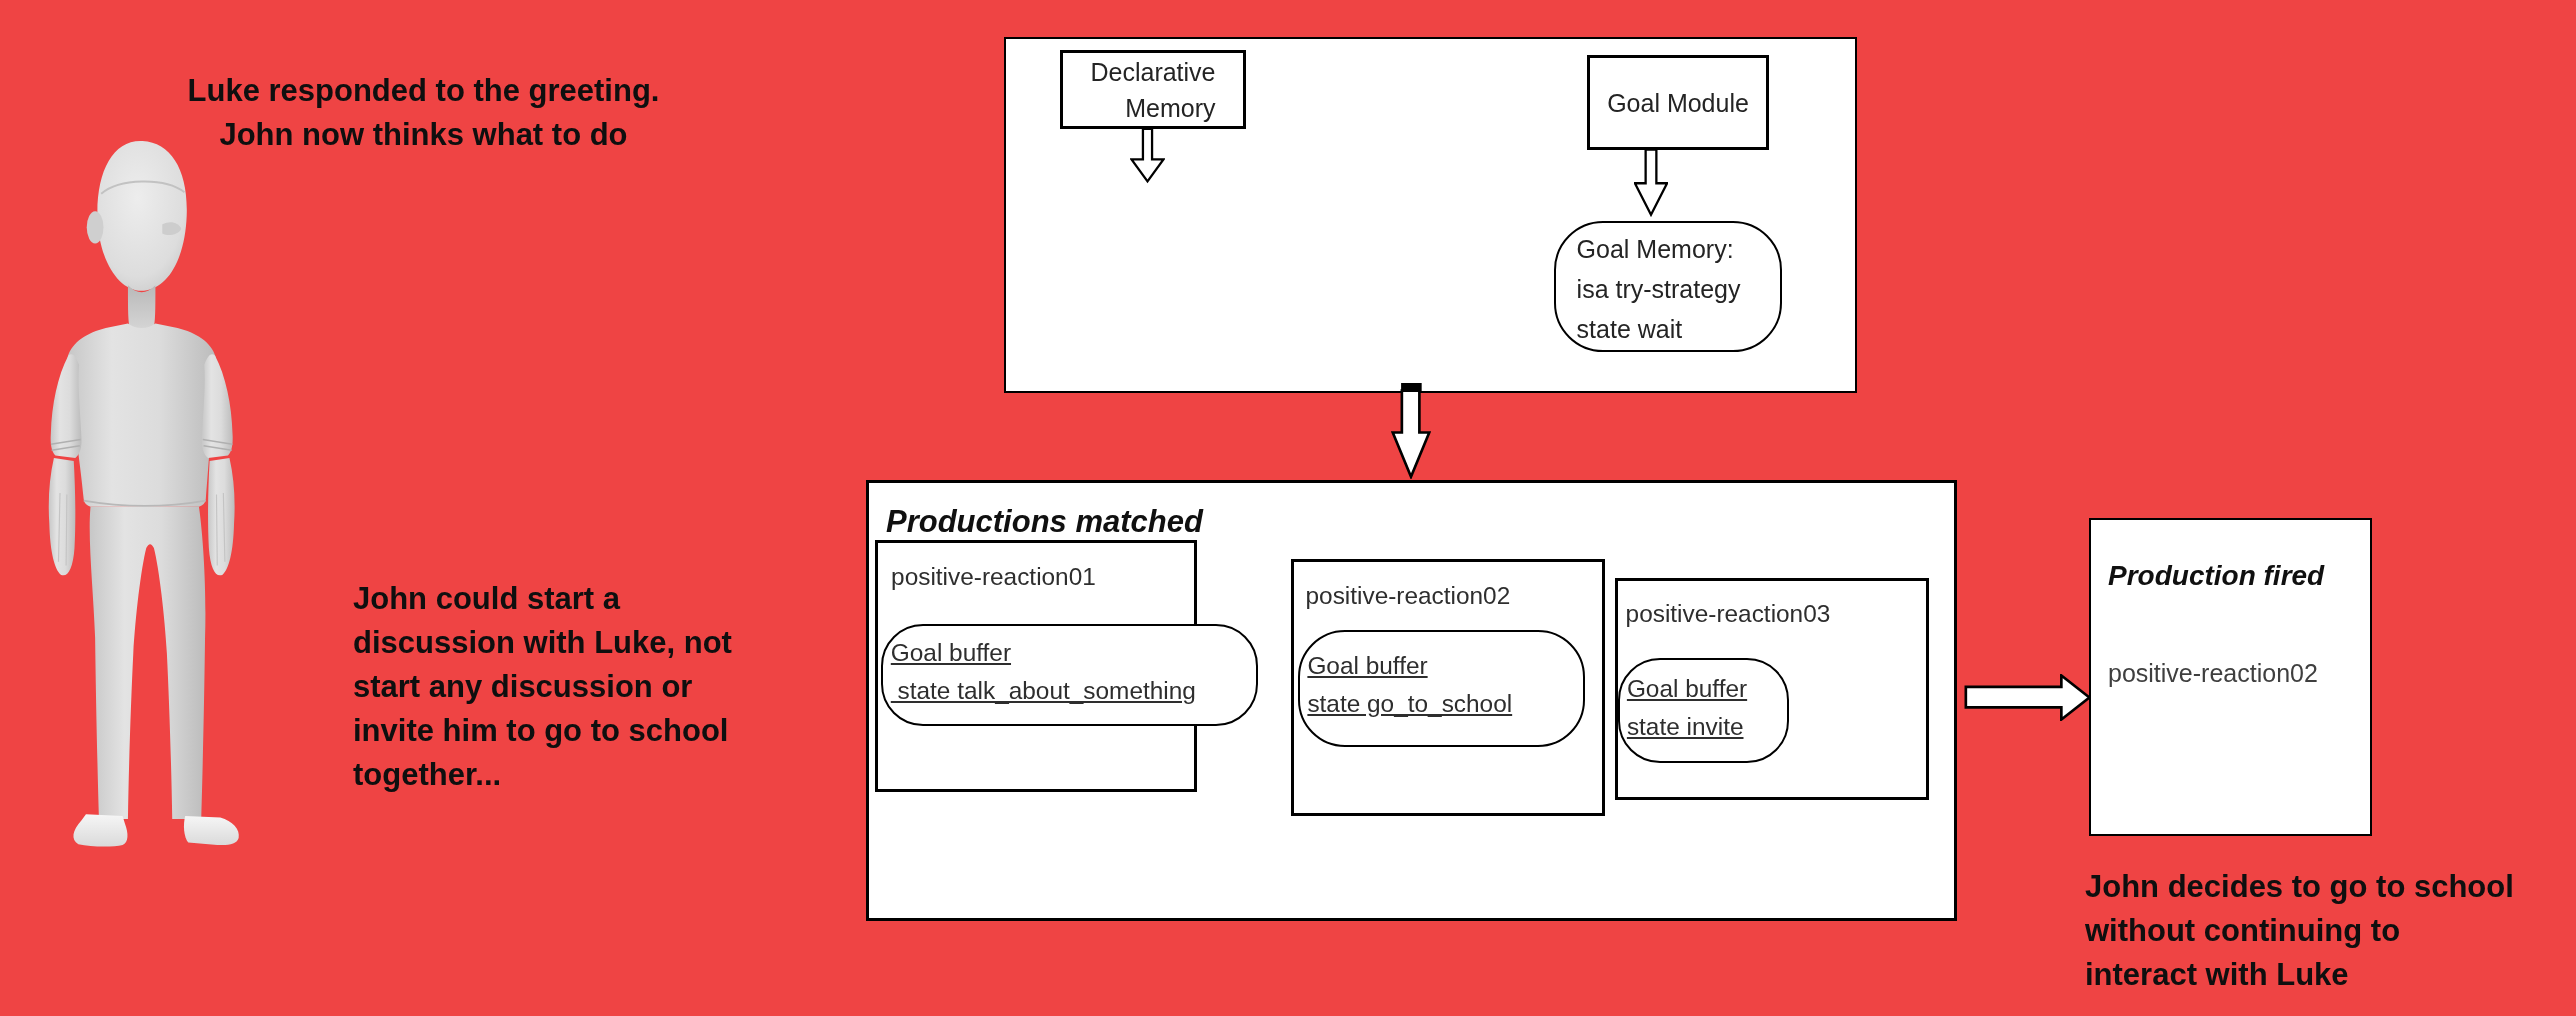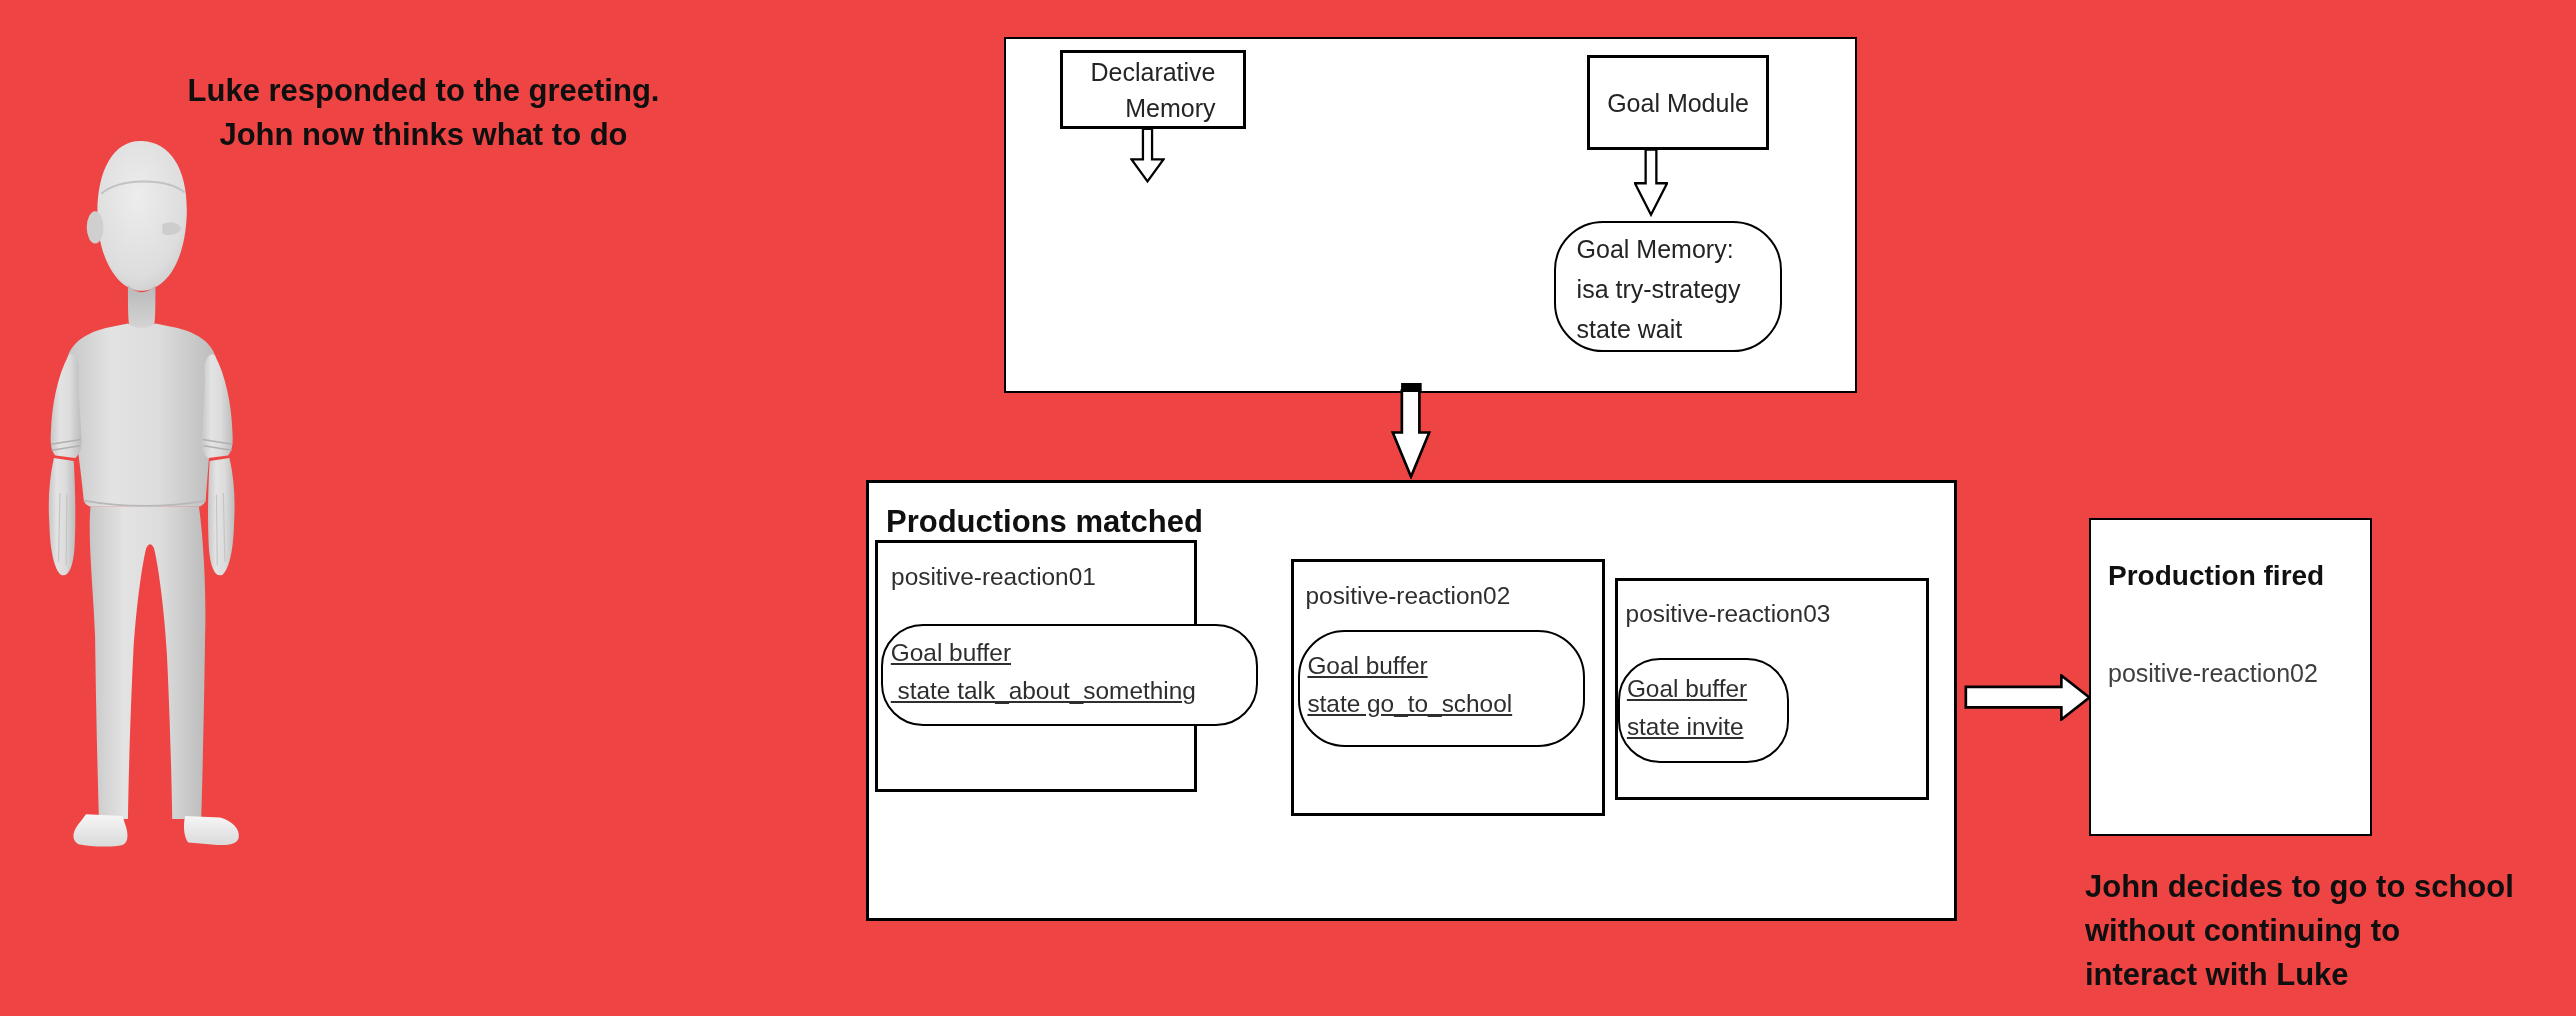--- a/index.html
+++ b/index.html
@@ -9,32 +9,37 @@
   }
   .abs{position:absolute;}
   .box{position:absolute;border:3.1px solid #000;background:#fff;box-sizing:border-box;}
   .thinbox{position:absolute;border:2.3px solid #000;background:#fff;box-sizing:border-box;}
   .rounded{position:absolute;border:2.3px solid #000;background:#fff;box-sizing:border-box;}
   .caption{position:absolute;font-weight:700;font-size:31px;line-height:44px;color:#0f0f0f;white-space:pre;}
   .caption.center{text-align:center;}
   .dtext{position:absolute;font-size:25px;line-height:42px;color:#242424;white-space:pre;}
   .btext{position:absolute;font-size:24.4px;line-height:38px;color:#2e2e2e;white-space:pre;text-decoration:underline;}
   .plabel{position:absolute;font-size:24.4px;color:#2e2e2e;white-space:pre;}
-  .ititle{position:absolute;font-weight:700;font-size:31px;color:#101010;white-space:pre;}
+  .ititle{position:absolute;font-weight:700;font-style:italic;font-size:31px;color:#101010;white-space:pre;}
   .centered-flex{display:flex;align-items:center;justify-content:center;text-align:right;}
   svg{display:block;}
 </style>
 </head>
 <body>
 
 <div class="stage">
 
   <div class="caption center" style="left:122px;top:69px;width:603px;">Luke responded to the greeting.
 John now thinks what to do</div>
 
+  <div class="caption" style="left:353px;top:577px;">John could start a
+discussion with Luke, not
+start any discussion or
+invite him to go to school
+together...</div>
 
   <div class="caption" style="left:2085px;top:865px;">John decides to go to school
 without continuing to
 interact with Luke</div>
 
   <svg class="abs" style="left:31px;top:134px;" width="229" height="718" viewBox="0 0 300 940" aria-hidden="true">
     <defs>
       <linearGradient id="gradBody" x1="0" y1="0" x2="1" y2="0">
         <stop offset="0" stop-color="#c7c7c7"></stop>
           <stop offset="0.3" stop-color="#e3e3e3"></stop>

